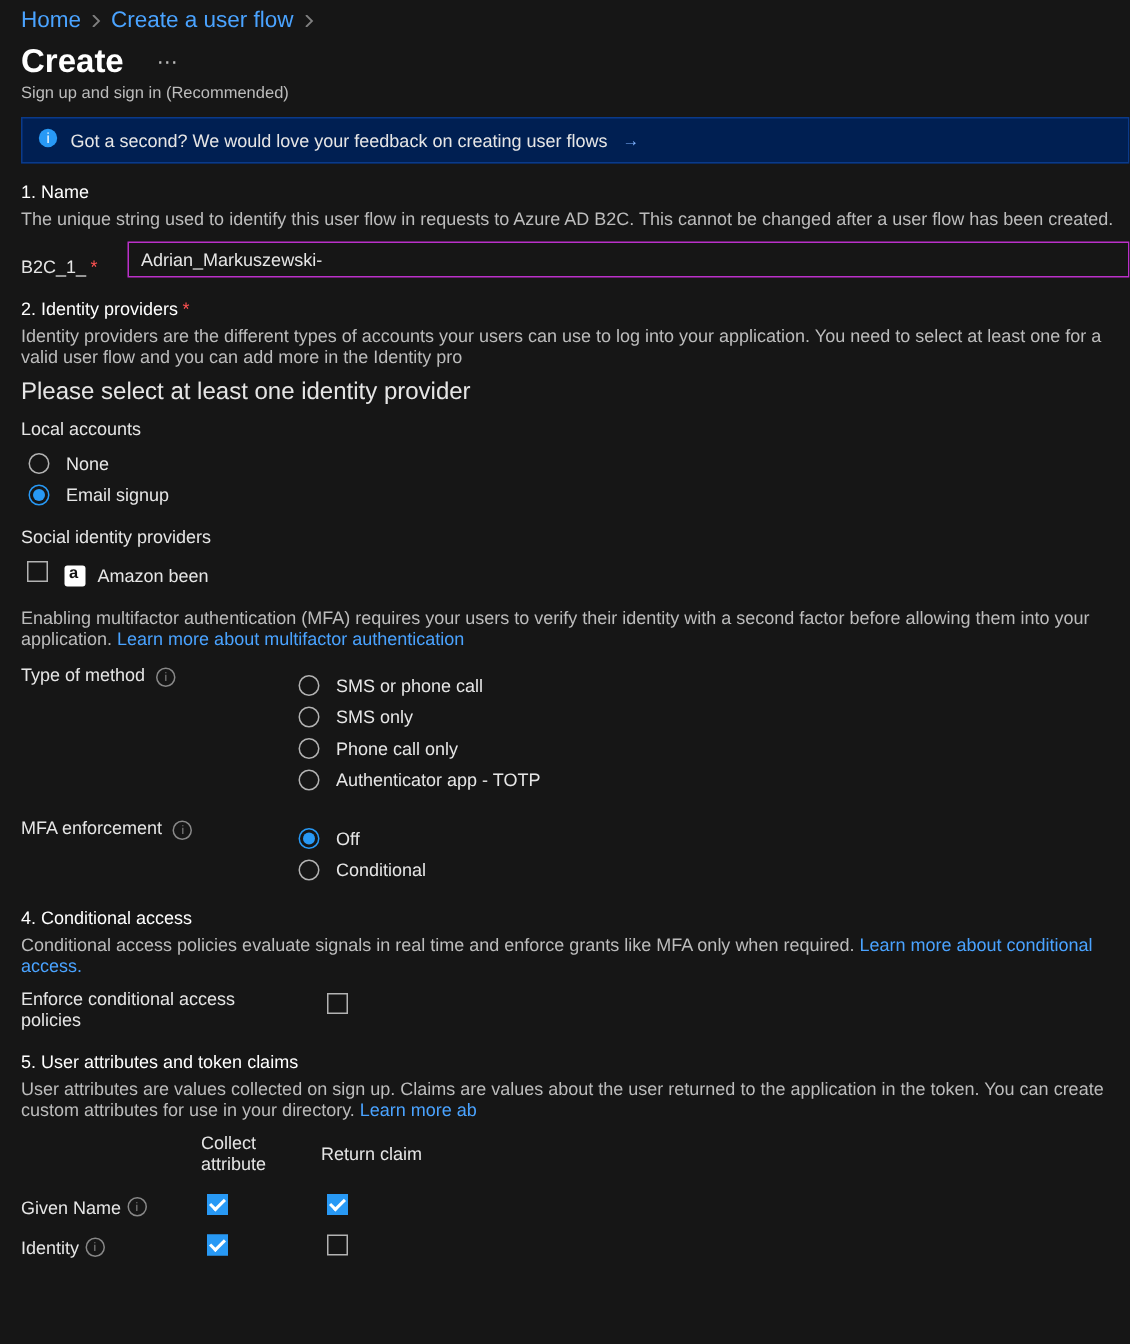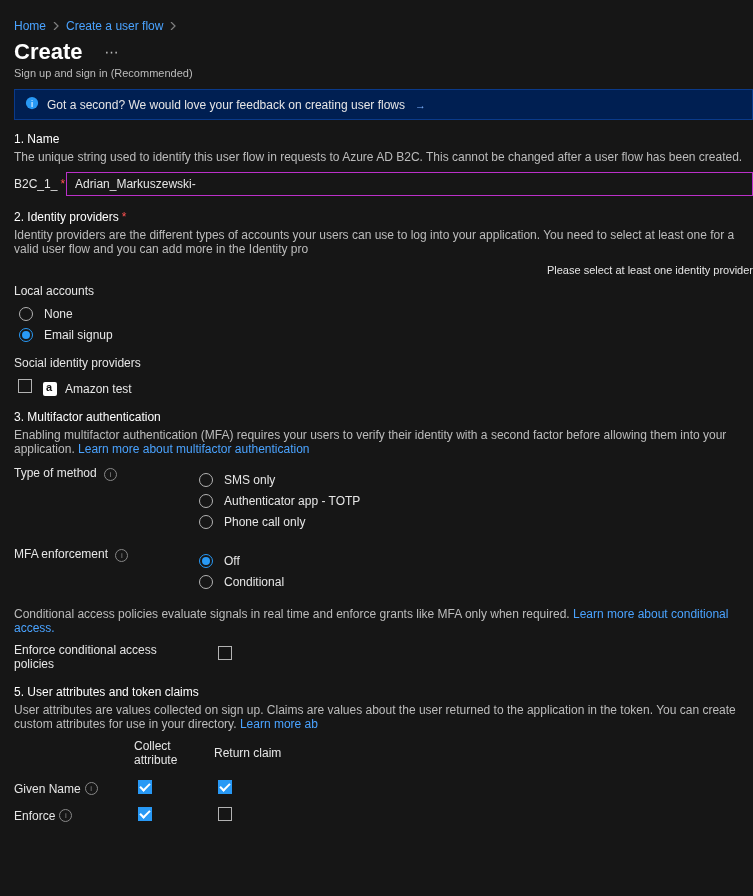--- a/index.html
+++ b/index.html
@@ -12,39 +12,39 @@
     --border:#4b4b4b;
     --input-border:#bb30c9;
     --check-accent:#2899f5;
     --button-bg:#2366c0;
     --button-fg:#ffffff;
   }
   html,body{margin:0;padding:0;background:var(--bg);color:var(--fg);font-family:"Segoe UI",Arial,sans-serif;font-size:13px;width:753px;}
   a{color:var(--link);text-decoration:none;}
   .container{padding:0 0 0 14px;}
   
-  .breadcrumb{display:flex;align-items:center;gap:6px;padding-top:19px;font-size:12px;}
+  .breadcrumb{display:flex;align-items:center;gap:6px;padding-top:5px;font-size:15px;}
   .breadcrumb span.sep svg{width:8px;height:8px;}
   .breadcrumb .crumb{color:var(--link);}
   
   .title-row{display:flex;align-items:center;gap:22px;margin-top:6px;}
   h1{font-size:22px;font-weight:600;margin:0;color:#ffffff;}
   .ellipsis{color:var(--muted);font-size:14px;line-height:1;}
   .subtitle{color:var(--muted);font-size:11px;margin-top:2px;}
   
   .banner{margin:10px 0 12px 0;background:#001f52;border:1px solid #0a3a8a;padding:6px 10px;display:flex;align-items:center;gap:8px;font-size:12px;}
   .banner .info-icon svg{width:14px;height:14px;}
   .banner .arrow{color:#7fb3ff;font-size:11px;margin-left:2px;}
   
   .sect{margin-top:6px;margin-bottom:14px;}
   .sect-title{font-size:12px;color:#ffffff;margin:0 0 4px 0;}
   .sect-desc{font-size:12px;color:var(--muted);margin:0 0 8px 0;}
   .req{color:#ff5252;margin-left:3px;}
   
-  .name-row{display:flex;align-items:center;gap:1px;margin-top:6px;}
+  .name-row{display:flex;align-items:flex-end;gap:20px;margin-top:6px;}
   .prefix{font-size:12px;color:var(--fg);white-space:nowrap;}
   .name-input{flex:1;background:transparent;border:1px solid var(--input-border);color:var(--fg);font-size:12px;padding:4px 8px;outline:none;}
   
   .opt-group{margin-top:4px;}
   .opt-heading{font-size:12px;color:var(--fg);margin:8px 0 6px 0;}
   .opt-row{display:flex;align-items:flex-end;gap:8px;margin:4px 0;}
   input[type=radio]{appearance:none;width:14px;height:14px;border:1px solid #b3b3b3;border-radius:50%;background:transparent;position:relative;cursor:pointer;}
   input[type=radio]:checked{border-color:var(--accent);}
   input[type=radio]:checked::after{content:"";position:absolute;top:2px;left:2px;width:8px;height:8px;border-radius:50%;background:var(--accent);}
   input[type=checkbox]{appearance:none;width:14px;height:14px;border:1px solid #b3b3b3;background:transparent;cursor:pointer;position:relative;}
@@ -60,21 +60,21 @@
   .twocol .lab{width:140px;font-size:12px;color:var(--fg);}
   .twocol .ctr{flex:1;}
   
   .attr-table{margin-top:4px;}
   .attr-head, .attr-row{display:grid;grid-template-columns:120px 80px 80px;align-items:center;}
   .attr-head{font-size:12px;color:var(--fg);margin-bottom:10px;}
   .attr-head .c1{ }
   .attr-row{margin:4px 0;}
   .attr-row .aname{font-size:12px;color:var(--fg);display:flex;align-items:center;}
   
-  .hint{font-size:11px;color:var(--fg);margin:8px 0;text-align:right;}
+  .hint{font-size:16px;color:var(--fg);margin:8px 0;}
 </style>
 </head>
 <body>
 <div class="container">
 
 <nav class="breadcrumb">
   <a href="#" class="crumb">Home</a>
   <span class="sep">
     <svg viewBox="0 0 8 8">
           <path d="M2 0 L6 4 L2 8" fill="none" stroke="#808080" stroke-width="1.2"></path>
@@ -133,48 +133,51 @@
       <input type="radio" name="local" checked="" style="">
       <span class="opt-label">Email signup</span>
     </label>
   </div>
 
   <div class="opt-heading" style="margin-top:14px">Social identity providers</div>
   <div class="opt-group">
     <label class="opt-row">
       <input type="checkbox" style="">
       <span class="mini-icon"></span>
-      <span class="opt-label">Amazon test</span>
+      <span class="opt-label">Amazon been</span>
     </label>
   </div>
 </div>
 
 <div class="sect">
-  <div class="sect-title">3. Multifactor authentication</div>
   <div class="sect-desc">
     <span>Enabling multifactor authentication (MFA) requires your users to verify their identity with a second factor before allowing them into your application. </span><a href="#">Learn more about multifactor authentication</a>
   </div>
 
   <div class="twocol" style="margin-top:10px">
     <div class="lab">
       <span>Type of method</span>
       <span class="info-dot">i</span>
     </div>
     <div class="ctr">
       <label class="opt-row">
         <input type="radio" name="mfamethod" style="">
+        <span class="opt-label">SMS or phone call</span>
+      </label>
+      <label class="opt-row">
+        <input type="radio" name="mfamethod" style="">
         <span class="opt-label">SMS only</span>
       </label>
       <label class="opt-row">
         <input type="radio" name="mfamethod" style="">
+        <span class="opt-label">Phone call only</span>
+      </label>
+      <label class="opt-row">
+        <input type="radio" name="mfamethod" style="">
         <span class="opt-label">Authenticator app - TOTP</span>
-      </label>
-      <label class="opt-row">
-        <input type="radio" name="mfamethod" style="">
-        <span class="opt-label">Phone call only</span>
       </label>
     </div>
   </div>
 
   <div class="twocol" style="margin-top:14px">
     <div class="lab">
       <span>MFA enforcement</span>
       <span class="info-dot">i</span>
     </div>
     <div class="ctr">
@@ -184,20 +187,21 @@
       </label>
       <label class="opt-row">
         <input type="radio" name="mfaenf" style="">
         <span class="opt-label">Conditional</span>
       </label>
     </div>
   </div>
 </div>
 
 <div class="sect">
+  <div class="sect-title">4. Conditional access</div>
   <div class="sect-desc">
     <span>Conditional access policies evaluate signals in real time and enforce grants like MFA only when required. </span><a href="#">Learn more about conditional access.</a>
   </div>
   <div class="twocol" style="margin-top:6px">
     <div class="lab" style="width:160px">Enforce conditional access policies</div>
     <div class="ctr">
       <input type="checkbox" style="">
     </div>
   </div>
 </div>
@@ -218,21 +222,21 @@
     <div class="attr-row">
       <div class="aname">
             <span>Given Name</span>
             <span class="info-dot">i</span>
           </div>
       <div><input type="checkbox" checked="" style=""></div>
       <div><input type="checkbox" checked="" style=""></div>
     </div>
     <div class="attr-row">
       <div class="aname">
-            <span>Enforce</span>
+            <span>Identity</span>
             <span class="info-dot">i</span>
           </div>
       <div><input type="checkbox" checked="" style=""></div>
       <div><input type="checkbox" style=""></div>
     </div>
 
   </div>
 
 </div>
 

